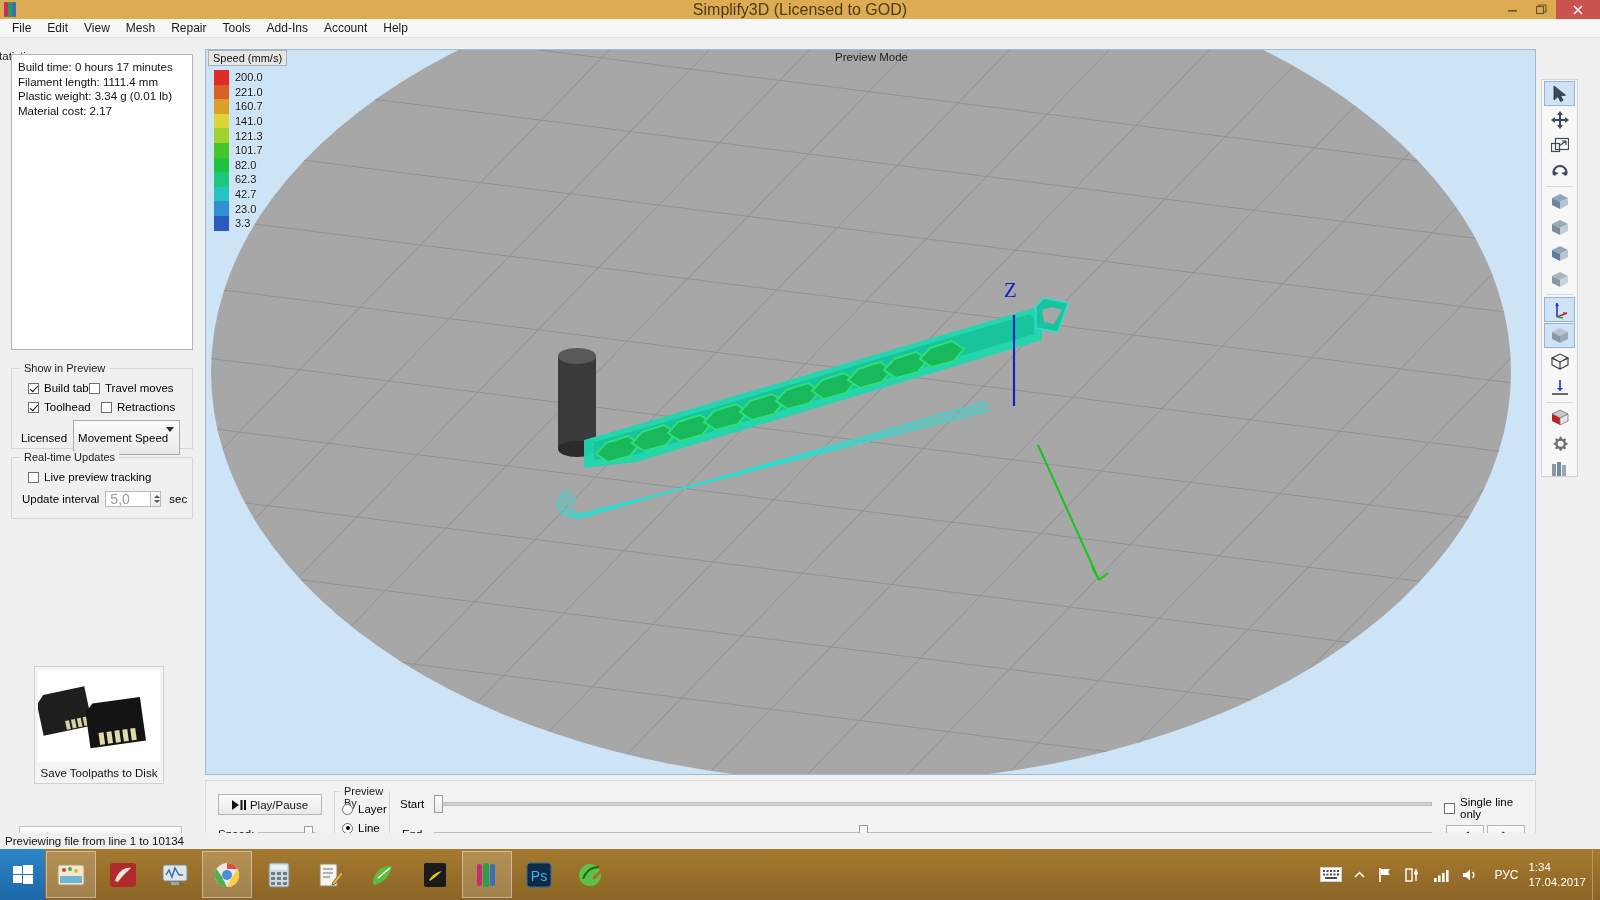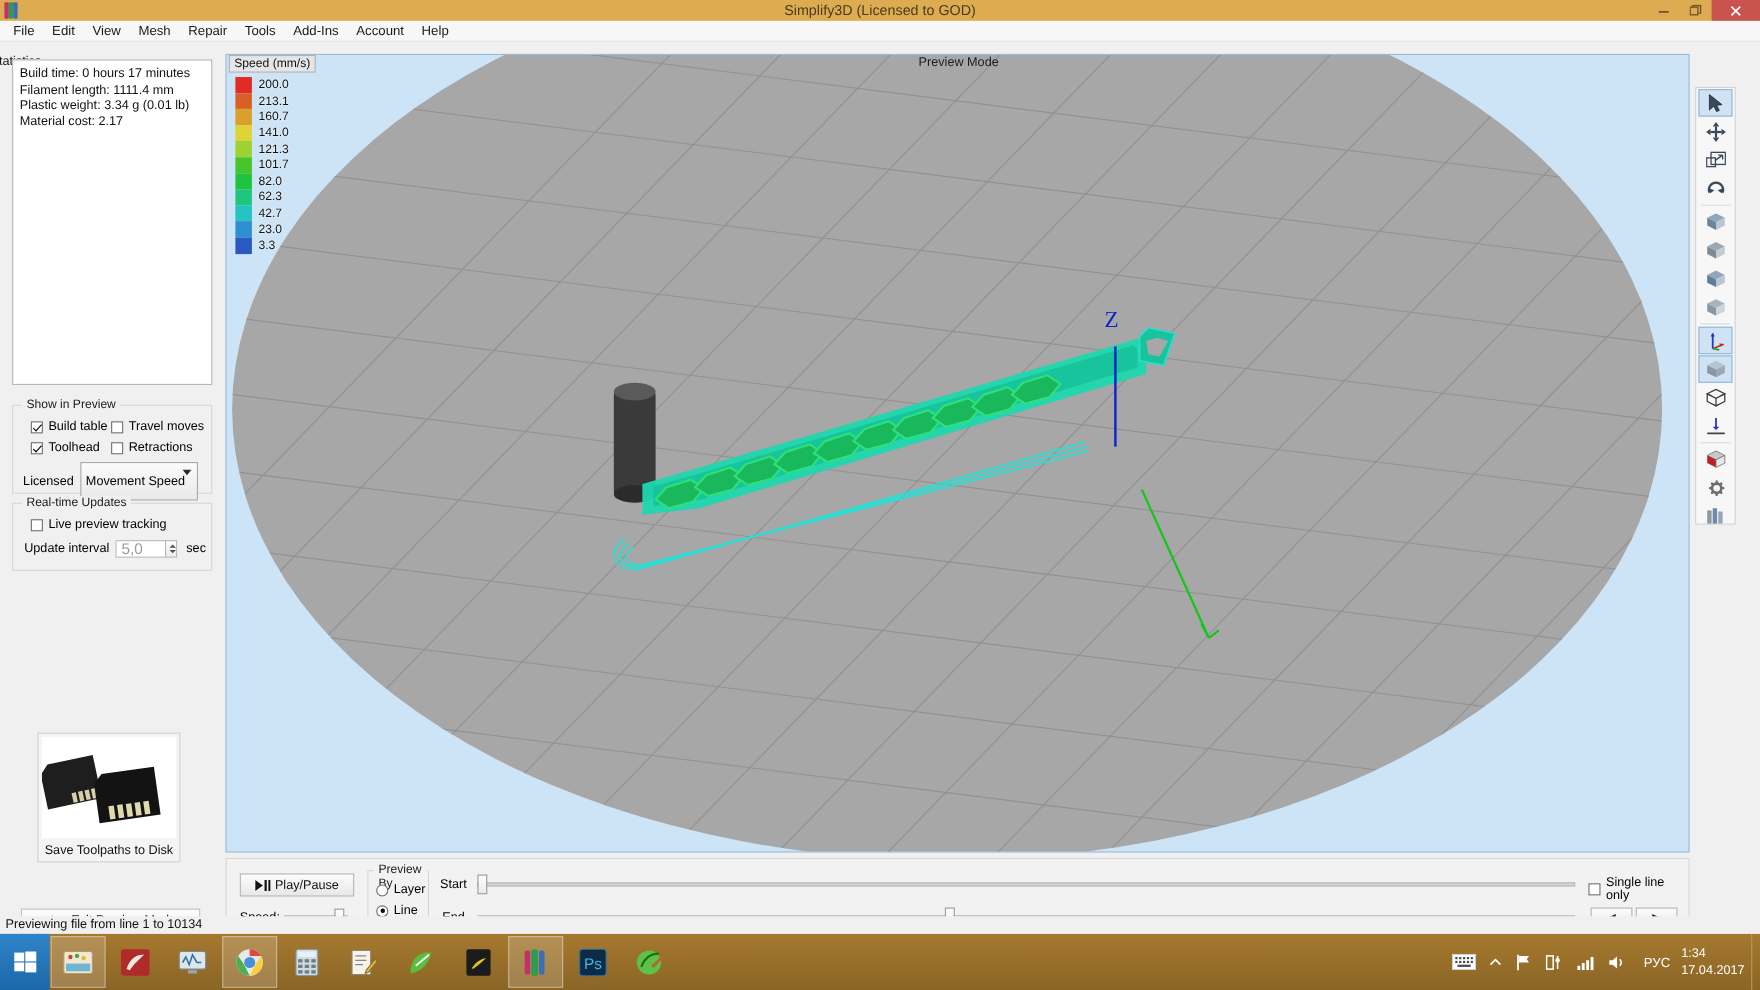--- a/index.html
+++ b/index.html
@@ -18,21 +18,21 @@
     background: #ddab52;
     display: flex; align-items: center;
   }
   .title-logo { width: 16px; height: 15px; margin-left: 3px; position: relative; }
   .title-logo i { position: absolute; top: 0; width: 4px; height: 15px; border-radius: 1px; }
   .title-logo i:nth-child(1) { left: 1px; background: #c62f6b; }
   .title-logo i:nth-child(2) { left: 5px; background: #2a9d4f; }
   .title-logo i:nth-child(3) { left: 9px; background: #3a6fb8; }
   .title-text {
     position: absolute; left: 0; width: 1600px; text-align: center;
-    font-size: 13px; color: #4a3c18;
+    font-size: 16px; color: #4a3c18;
   }
   .win-btns { position: absolute; right: 0; top: 0; height: 19px; display: flex; }
   .win-btn {
     width: 29px; height: 19px; display: flex; align-items: center; justify-content: center;
     color: #6b5526; font-size: 12px; line-height: 1;
   }
   .win-btn.close { background: #c8534f; color: #fff; width: 44px; }
 
   
   .menubar {
@@ -267,21 +267,21 @@
         <div>Material cost: 2.17</div>
       </div>
 
       <div class="group sip-group">
         <span class="group-title" style="left:8px;">Show in Preview</span>
 
         <div class="chk-row" style="left:16px; top:13px;">
           <span class="cbox on"></span>
           <span>Build table</span>
         </div>
-        <div class="chk-row" style="left:89px; top:13px;align-items:flex-end;">
+        <div class="chk-row" style="left:77px; top:13px;align-items:flex-end;">
           <span class="cbox"></span>
           <span>Travel moves</span>
         </div>
         <div class="chk-row" style="left:16px; top:32px;">
           <span class="cbox on"></span>
           <span>Toolhead</span>
         </div>
         <div class="chk-row" style="left:89px; top:32px;">
           <span class="cbox"></span>
           <span>Retractions</span>
@@ -434,21 +434,21 @@
 
       <div class="legend">
         <span class="legend-title">Speed (mm/s)</span>
         <div class="legend-rows" id="legend-rows">
             <div class="legend-row">
               <span class="legend-sw" style="background: rgb(224, 43, 38);"></span>
               <span class="legend-val">200.0</span>
             </div>
             <div class="legend-row">
               <span class="legend-sw" style="background: rgb(217, 96, 37);"></span>
-              <span class="legend-val">213.1</span>
+              <span class="legend-val">221.0</span>
             </div>
             <div class="legend-row">
               <span class="legend-sw" style="background: rgb(219, 160, 42);"></span>
               <span class="legend-val">160.7</span>
             </div>
             <div class="legend-row">
               <span class="legend-sw" style="background: rgb(223, 212, 53);"></span>
               <span class="legend-val">141.0</span>
             </div>
             <div class="legend-row">

